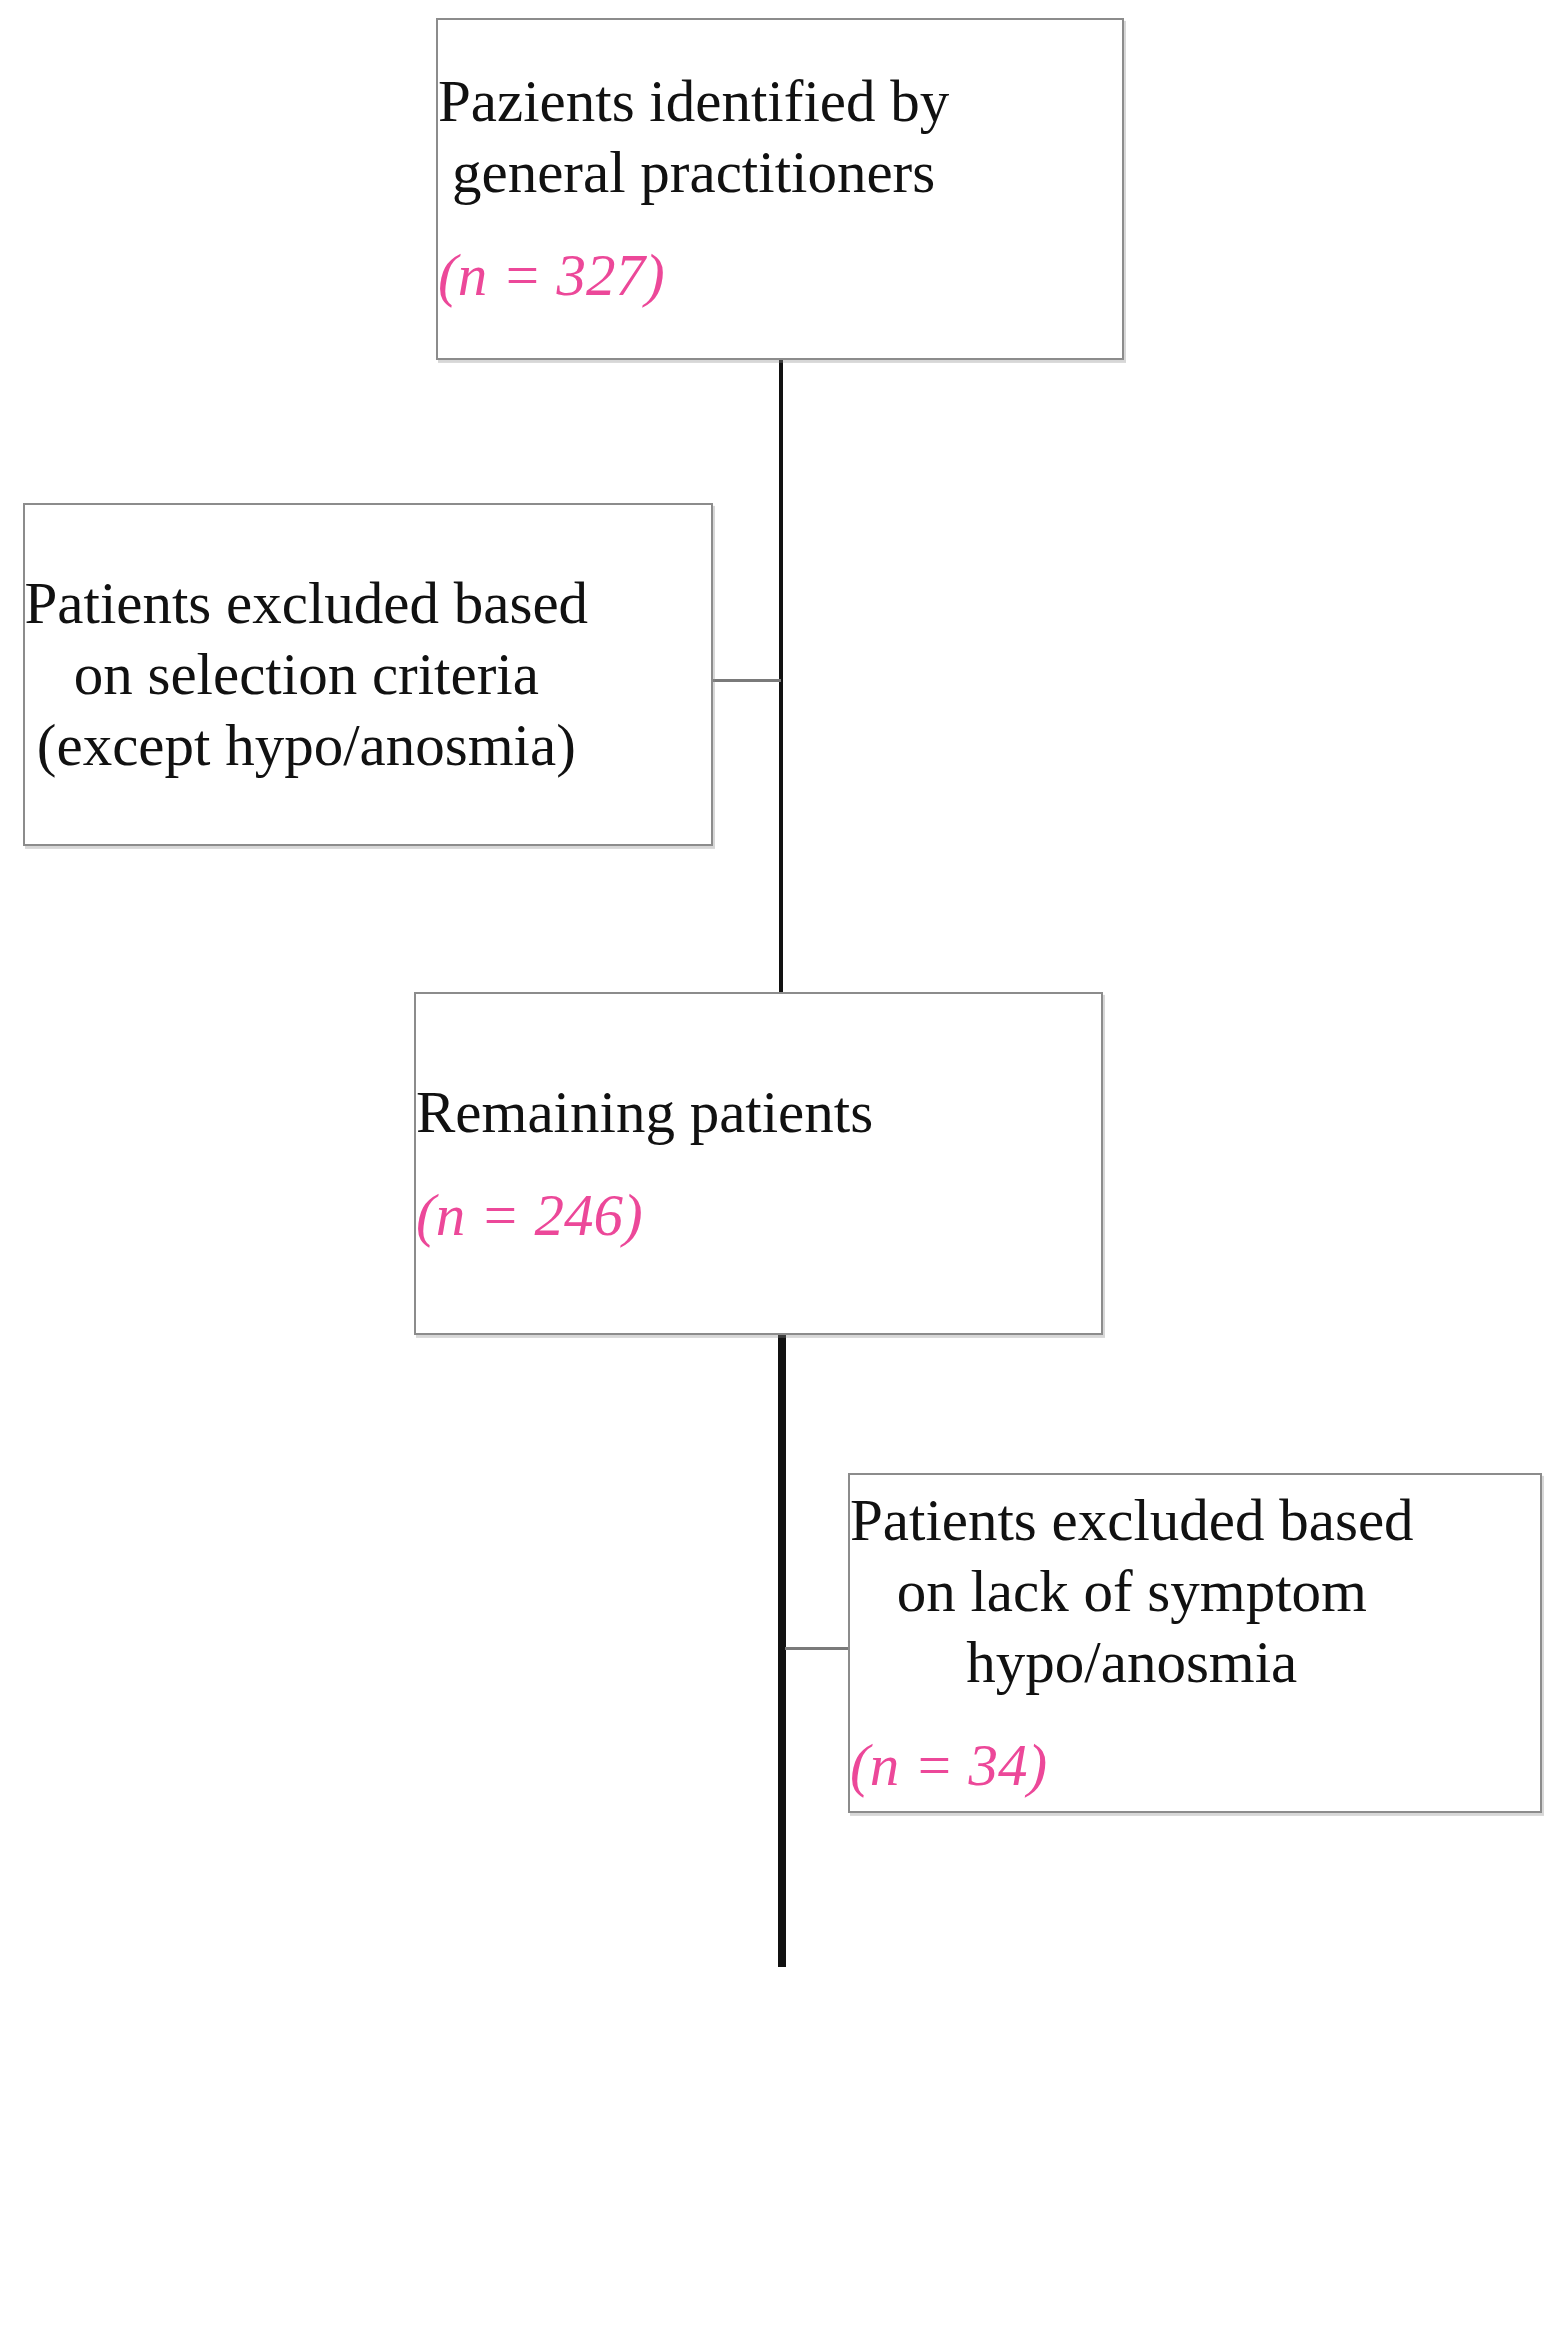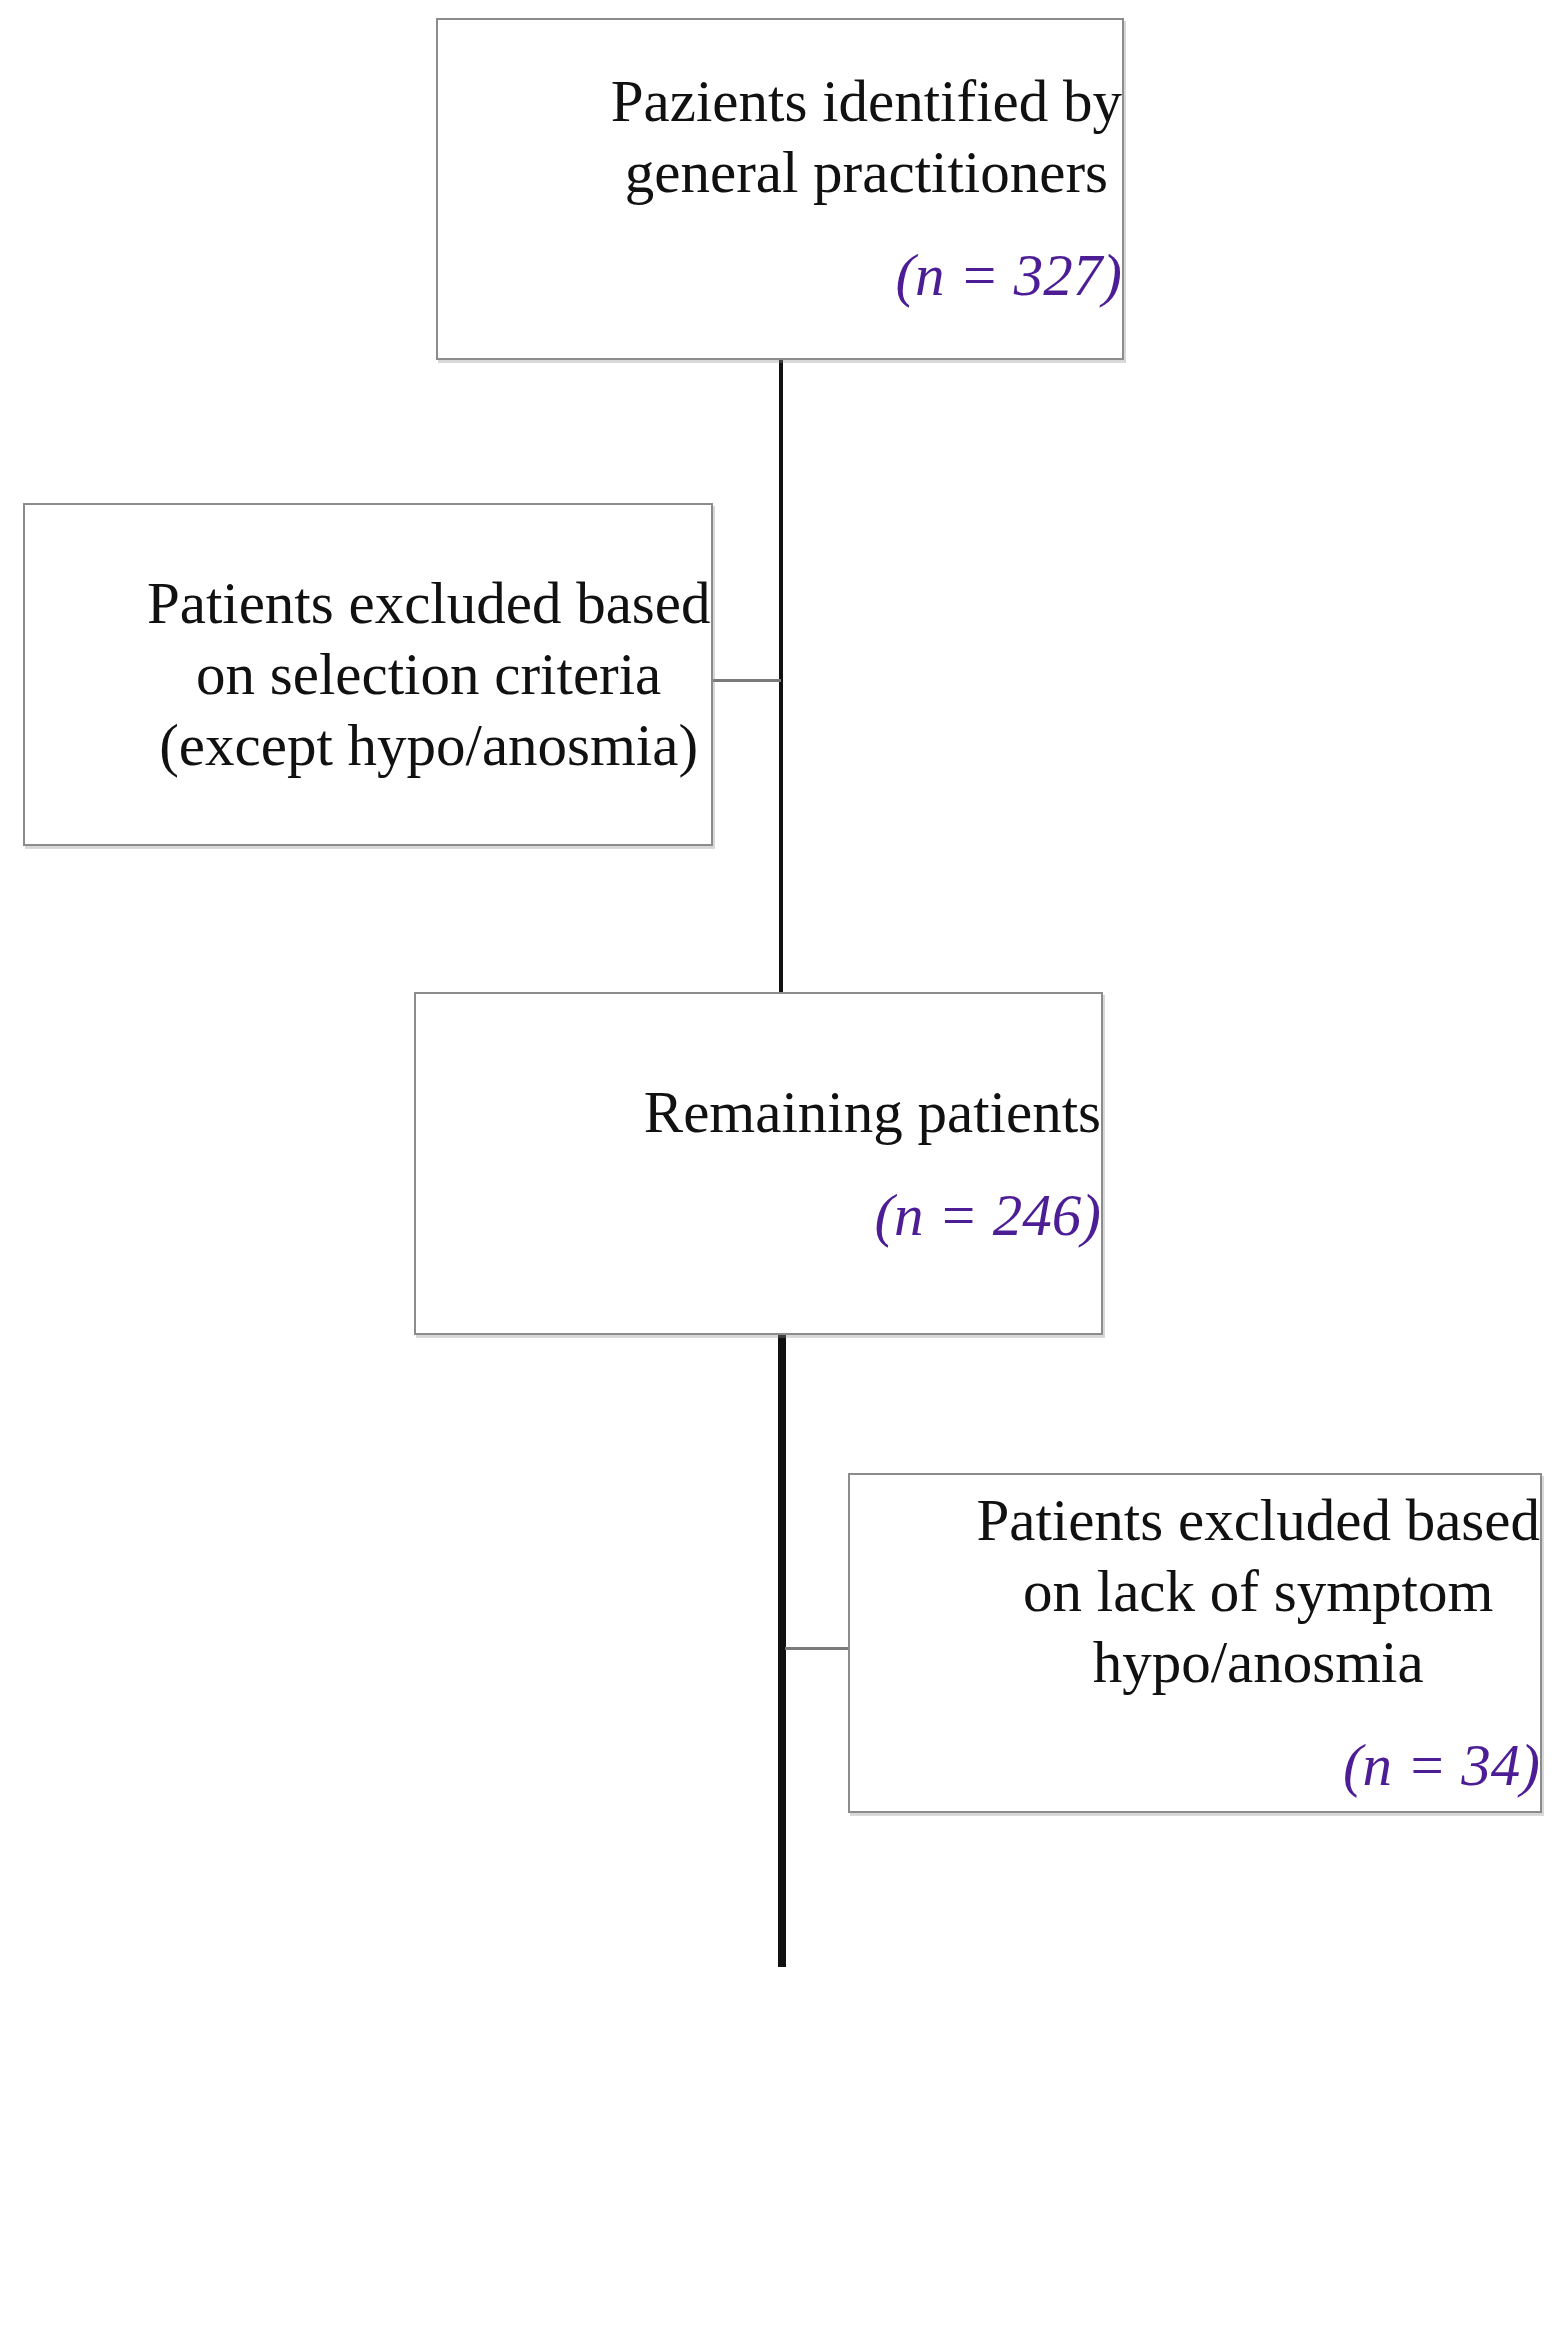--- a/index.html
+++ b/index.html
@@ -18,35 +18,35 @@
   }
   .flow-box {
     position: absolute;
     box-sizing: border-box;
     background: #ffffff;
     border: 2px solid #8c8c8c;
     box-shadow: 2px 2.9px 0 rgba(140,140,140,0.35);
     display: flex;
     flex-direction: column;
     justify-content: center;
-    align-items: flex-end;
+    align-items: flex-start;
     text-align: center;
   }
   .box-title {
     font-size: 59px;
     line-height: 71px;
     color: #111111;
   }
   .box-title .line { display: block; }
   .n-count {
     font-size: 59px;
     line-height: 71px;
     font-style: italic;
     margin-top: 32px;
-    color: #4c1d95;
+    color: #ec4899;
   }
   .connector-v {
     position: absolute;
     background: #111111;
   }
   .connector-h {
     position: absolute;
     background: #7a7a7a;
   }
   

